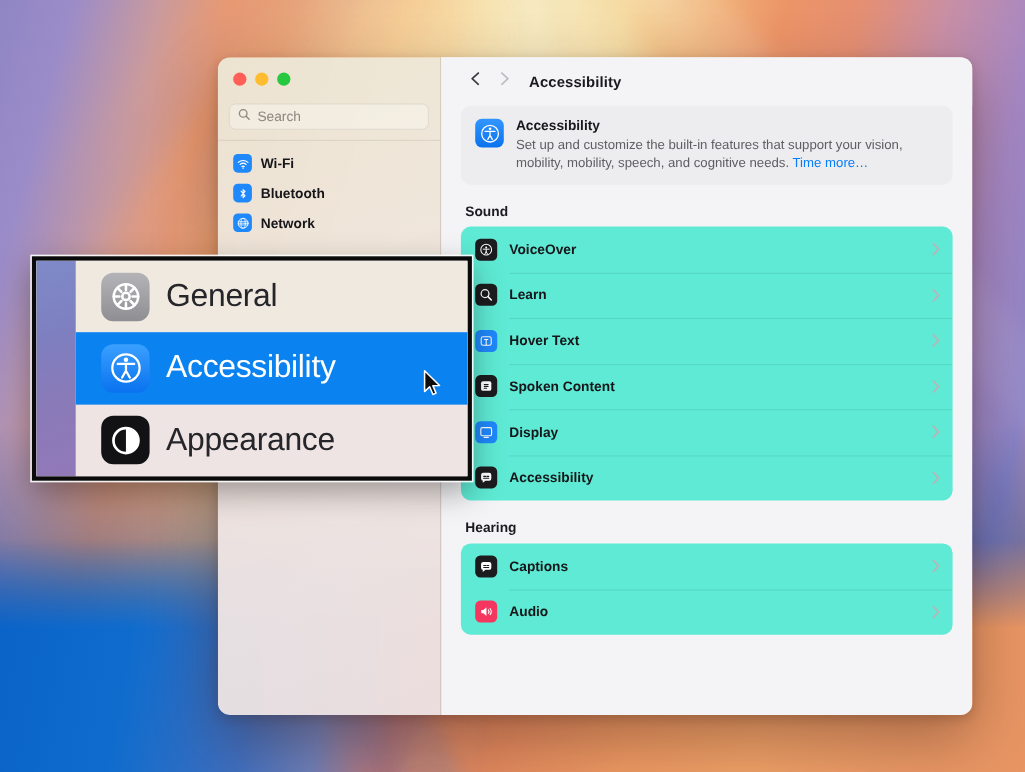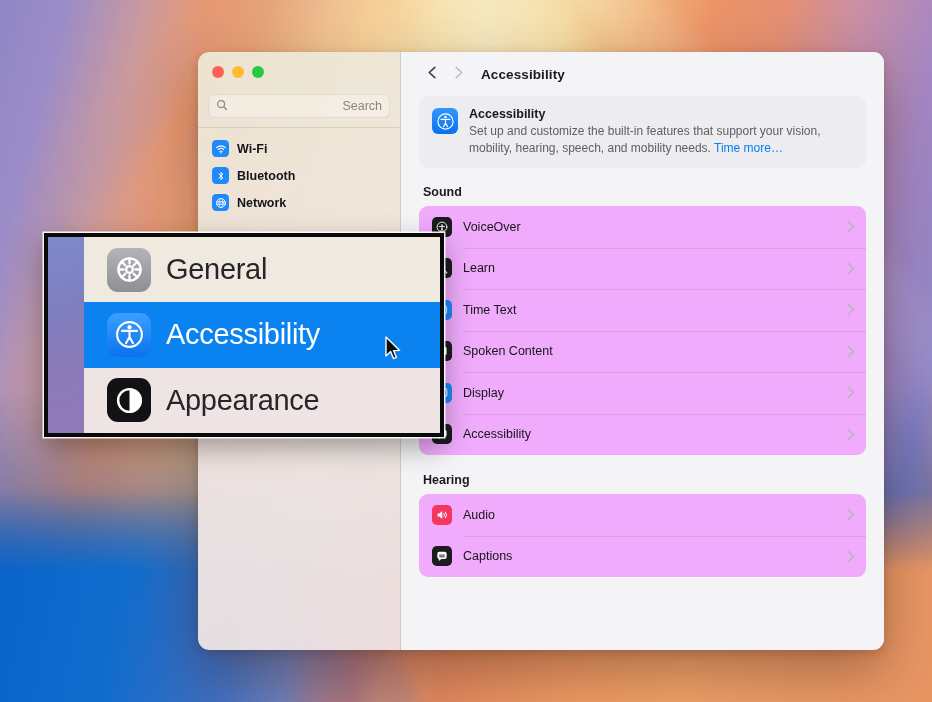--- a/index.html
+++ b/index.html
@@ -70,21 +70,20 @@
   .tl.yellow { background:#febc2e; }
   .tl.green  { background:#28c840; }
 
   #search-wrap { padding:4px 10px 9px 10px; }
   #search-field {
     display:flex; align-items:center; gap:6px;
     height:24px; border-radius:6px;
     background:rgba(255,255,255,.30);
     border:.5px solid rgba(0,0,0,.08);
     padding:0 7px;
-    justify-content:space-between;
   }
   #search-field svg { flex:0 0 auto; }
   #search-placeholder { font-size:12.5px; color:#8b8781; }
 
   #sidebar-scroll {
     flex:1; overflow:hidden; padding:0 8px;
     border-top:.5px solid rgba(0,0,0,.09);
     padding-top:7px;
   }
   .side-group { margin-bottom:12px;font-weight:bold; }
@@ -132,43 +131,44 @@
   }
   #hero-title { font-size:12.5px; font-weight:600; color:#18181c; margin-bottom:2px; }
   #hero-desc { font-size:12px; color:#5e5e63; line-height:1.38; }
   #hero-link { color:#067dfa; text-decoration:none; }
 
   .section-title {
     font-size:12.5px; font-weight:700; color:#1b1b1f;
     margin:0 0 7px 4px;
   }
   .card {
-    background:#f0abfc; border-radius:9px; overflow:hidden;
+    background:#5eead4; border-radius:9px; overflow:hidden;
     margin-bottom:18px;
+    font-weight:bold;
   }
   .pref-row {
     display:flex; align-items:center;
     height:41.5px; padding:0 11px 0 13px;
     position:relative;
   }
   .pref-row + .pref-row::before {
     content:""; position:absolute; left:44px; right:0; top:0;
     height:.5px; background:rgba(0,0,0,.08);
   }
   .pref-icon {
     width:20px; height:20px; flex:0 0 20px; border-radius:4.8px;
     display:flex; align-items:center; justify-content:center;
     color:#fff; margin-right:11px;
   }
   .pref-label { font-size:12.5px; color:#15151a; flex:1; }
   .pref-chevron { color:#b6b6bb; display:flex; }
 
   
   #callout {
-    position:absolute; left:44px; top:233px; width:400px; height:204px;
+    position:absolute; left:29px; top:233px; width:400px; height:204px;
     border:4px solid #0a0a0a;
     background:#fff;
     box-shadow:0 0 0 1.5px rgba(255,255,255,.9), 0 10px 26px rgba(0,0,0,.35);
     overflow:hidden;
     display:flex;
   }
   #callout-wall {
     width:36px; flex:0 0 36px;
     background:linear-gradient(165deg,#7f8ac9 0%, #7e7fc0 35%, #8a7ab8 65%, #9279b8 100%);
   }
@@ -375,21 +375,21 @@
         <div id="hero-icon">
           <svg width="19" height="19" viewBox="0 0 24 24">
             <circle cx="12" cy="12" r="9.6" fill="none" stroke="#fff" stroke-width="1.5"></circle>
             <circle cx="12" cy="6.4" r="1.55" fill="#fff"></circle>
             <path d="M6.3 9.3h11.4M12 9.8v4.2M12 14l-2.6 4.6M12 14l2.6 4.6" stroke="#fff" stroke-width="1.5" stroke-linecap="round" fill="none"></path>
           </svg>
         </div>
         <div style="flex:1">
           <div id="hero-title">Accessibility</div>
           <div id="hero-desc">
-            <span>Set up and customize the built-in features that support your vision, mobility, hearing, speech, and mobility needs.</span>
+            <span>Set up and customize the built-in features that support your vision, mobility, mobility, speech, and cognitive needs.</span>
             <a href="#" id="hero-link">Time more…</a>
           </div>
         </div>
       </div>
 
       <div id="sections-host">
           <div class="section-title">Sound</div>
           <div class="card">
             <div class="pref-row">
               <span class="pref-icon" style="background:#1c1c1e">
@@ -420,21 +420,21 @@
                 </svg>
               </span>
             </div>
             <div class="pref-row">
               <span class="pref-icon" style="background:#1f88fb">
                 <svg width="14" height="14" viewBox="0 0 24 24">
                   <rect x="4.2" y="5.4" width="15.6" height="13.2" rx="2.8" stroke="#fff" fill="none" stroke-linecap="round" stroke-linejoin="round" stroke-width="1.7"></rect>
                 <path d="M9.4 9.6h5.2M12 9.8v8.4" stroke="#fff" fill="none" stroke-linecap="round" stroke-linejoin="round" stroke-width="1.7"></path>
                 </svg>
               </span>
-              <span class="pref-label">Time Text</span>
+              <span class="pref-label">Hover Text</span>
               <span class="pref-chevron">
                 <svg width="8" height="13" viewBox="0 0 8 13">
                   <polyline points="1.5,1.5 6.2,6.5 1.5,11.5" fill="none" stroke="currentColor" stroke-width="1.7" stroke-linecap="round" stroke-linejoin="round"></polyline>
                 </svg>
               </span>
             </div>
             <div class="pref-row">
               <span class="pref-icon" style="background:#1c1c1e">
                 <svg width="14" height="14" viewBox="0 0 24 24">
                   <rect x="4" y="4.6" width="16" height="14.8" rx="3" fill="#fff"></rect>
@@ -473,41 +473,41 @@
               <span class="pref-chevron">
                 <svg width="8" height="13" viewBox="0 0 8 13">
                   <polyline points="1.5,1.5 6.2,6.5 1.5,11.5" fill="none" stroke="currentColor" stroke-width="1.7" stroke-linecap="round" stroke-linejoin="round"></polyline>
                 </svg>
               </span>
             </div>
           </div>
           <div class="section-title">Hearing</div>
           <div class="card">
             <div class="pref-row">
+              <span class="pref-icon" style="background:#1c1c1e">
+                <svg width="14" height="14" viewBox="0 0 24 24">
+                  <path d="M4 8.2a3.4 3.4 0 0 1 3.4-3.4h9.2A3.4 3.4 0 0 1 20 8.2v5.6a3.4 3.4 0 0 1-3.4 3.4H11l-4.4 3.2v-3.2H7.4A3.4 3.4 0 0 1 4 13.8Z" fill="#fff"></path>
+                <path d="M8 10.4h3.2M13 10.4h3M8 13.4h8" stroke="#1c1c1e" stroke-width="1.6" stroke-linecap="round"></path>
+                </svg>
+              </span>
+              <span class="pref-label">Captions</span>
+              <span class="pref-chevron">
+                <svg width="8" height="13" viewBox="0 0 8 13">
+                  <polyline points="1.5,1.5 6.2,6.5 1.5,11.5" fill="none" stroke="currentColor" stroke-width="1.7" stroke-linecap="round" stroke-linejoin="round"></polyline>
+                </svg>
+              </span>
+            </div>
+            <div class="pref-row">
               <span class="pref-icon" style="background:#f5365e">
                 <svg width="14" height="14" viewBox="0 0 24 24">
                   <path d="M4.4 9.4h3.2L12.4 5.2v13.6L7.6 14.6H4.4Z" fill="#fff"></path>
                 <path d="M15.4 9.4a4.2 4.2 0 0 1 0 5.2M18 7.2a7.6 7.6 0 0 1 0 9.6" stroke="#fff" fill="none" stroke-linecap="round" stroke-linejoin="round" stroke-width="1.7"></path>
                 </svg>
               </span>
               <span class="pref-label">Audio</span>
-              <span class="pref-chevron">
-                <svg width="8" height="13" viewBox="0 0 8 13">
-                  <polyline points="1.5,1.5 6.2,6.5 1.5,11.5" fill="none" stroke="currentColor" stroke-width="1.7" stroke-linecap="round" stroke-linejoin="round"></polyline>
-                </svg>
-              </span>
-            </div>
-            <div class="pref-row">
-              <span class="pref-icon" style="background:#1c1c1e">
-                <svg width="14" height="14" viewBox="0 0 24 24">
-                  <path d="M4 8.2a3.4 3.4 0 0 1 3.4-3.4h9.2A3.4 3.4 0 0 1 20 8.2v5.6a3.4 3.4 0 0 1-3.4 3.4H11l-4.4 3.2v-3.2H7.4A3.4 3.4 0 0 1 4 13.8Z" fill="#fff"></path>
-                <path d="M8 10.4h3.2M13 10.4h3M8 13.4h8" stroke="#1c1c1e" stroke-width="1.6" stroke-linecap="round"></path>
-                </svg>
-              </span>
-              <span class="pref-label">Captions</span>
               <span class="pref-chevron">
                 <svg width="8" height="13" viewBox="0 0 8 13">
                   <polyline points="1.5,1.5 6.2,6.5 1.5,11.5" fill="none" stroke="currentColor" stroke-width="1.7" stroke-linecap="round" stroke-linejoin="round"></polyline>
                 </svg>
               </span>
             </div>
           </div>
         </div>
     </div>
   </div>

